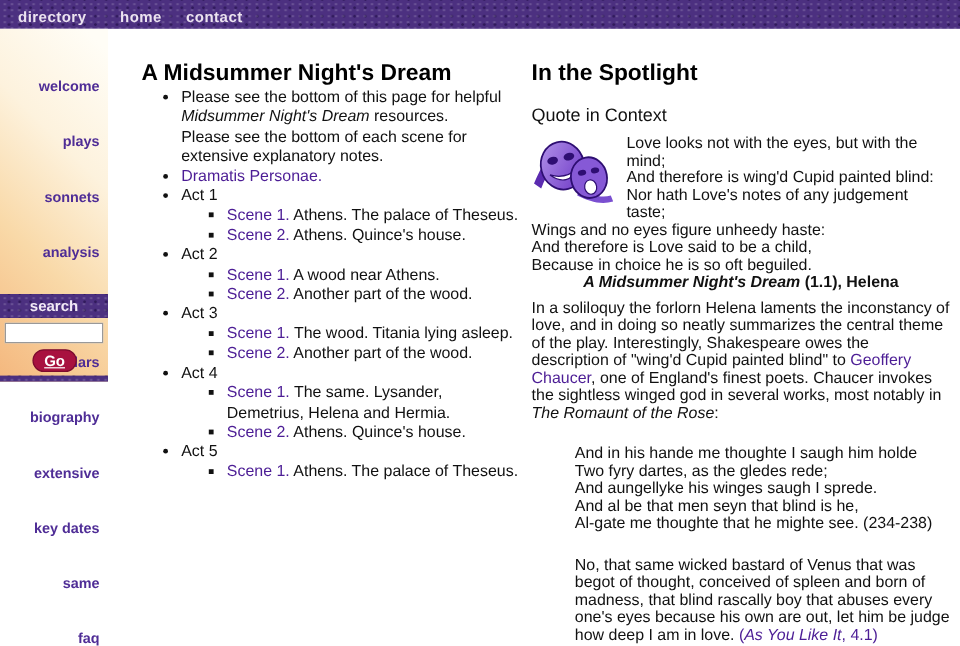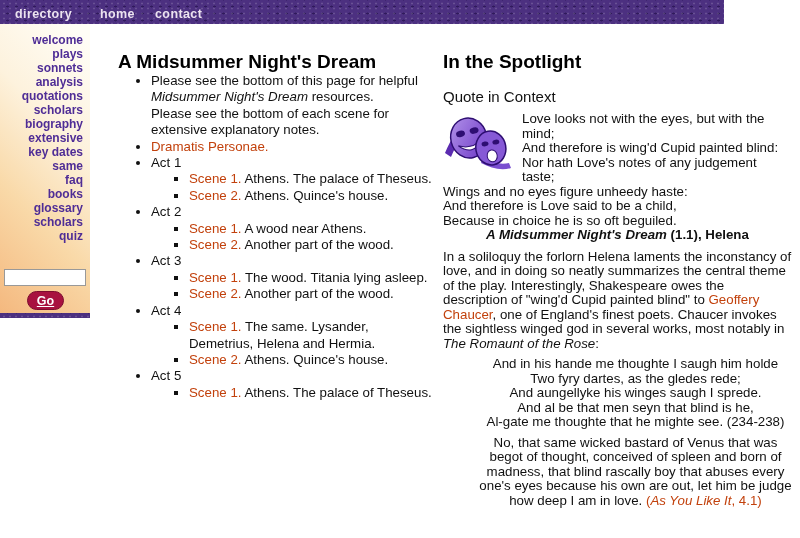--- a/index.html
+++ b/index.html
@@ -10,55 +10,55 @@
   }
   
   .ptex{
     background-color:#4c3080;
     background-image:
       radial-gradient(rgba(255,255,255,.16) 1px, rgba(255,255,255,0) 1.4px),
       radial-gradient(rgba(25,8,60,.55) 1px, rgba(25,8,60,0) 1.5px);
     background-size:6px 5px,9px 7px;
     background-position:1px 1px,3px 3px;
   }
-  .topnav{position:absolute;top:0;left:0;width:724px;height:24px;}
+  .topnav{position:absolute;top:0;left:0;width:800px;height:24px;}
   .nav-link{position:absolute;top:7px;font-size:12.5px;font-weight:bold;
     color:#ece3f0;letter-spacing:.4px;cursor:pointer;}
 
   .sidebar{position:absolute;left:0;top:24px;width:90px;height:294px;
     background:linear-gradient(45deg,#f4b77d 0%,#f9d9a8 35%,#fdf2dd 65%,#fffdf6 95%);}
   .side-links{position:absolute;top:9px;left:0;right:7px;text-align:right;}
-  .side-link{font-size:12px;font-weight:bold;color:#4f2d96;line-height:14px;cursor:pointer;}
+  .side-link{font-size:12px;font-weight:bold;color:#4f2d96;line-height:14px;cursor:pointer;margin-top:32px;}
   .search-head{position:absolute;top:221px;left:0;width:90px;height:20px;
     color:#f2eaf6;font-weight:bold;font-size:12.5px;text-align:center;line-height:20px;}
   .search-input{position:absolute;top:245px;left:4px;width:76px;height:15px;
     border:1px solid #999;background:#fff;font-size:11px;padding:0 2px;box-sizing:content-box;}
   .go-btn{position:absolute;top:267px;left:27px;width:37px;height:19px;
     background:#a8113f;border:1px solid #7c0c2e;border-radius:10px;
     color:#fff;font-size:12.5px;font-weight:bold;line-height:16px;text-align:center;
     cursor:pointer;font-family:inherit;padding:0;text-decoration:underline;}
   .side-bottom{position:absolute;top:289px;left:0;width:90px;height:5px;}
 
   h1{font-size:19px;font-weight:bold;color:#000;margin:6px 0 0 0;}
   .col-left{position:absolute;left:118px;top:45px;width:315px;}
   .col-right{position:absolute;left:443px;top:45px;width:349px;}
 
   .col-left ul{margin:0;padding-left:33px;list-style:disc;}
   .intro{margin-top:19px;font-size:13.3px;line-height:16.4px;}
   .toc{margin-top:10px;font-size:13.3px;line-height:16.4px;}
   .toc ul.scenes{list-style:square;padding-left:38px;margin:0;}
   .act-label{font-weight:normal;}
-  a.tlink{color:#c2410c;text-decoration:none;cursor:pointer;}
+  a.tlink{color:#4c1d95;text-decoration:none;cursor:pointer;}
 
   .subtitle{font-size:15px;margin-top:15px;color:#111;}
   .quote{margin-top:7px;font-size:13.3px;line-height:14.5px;}
   .masks{float:left;width:72px;height:57px;margin:1px 7px 1px 0;}
   .attrib{text-align:center;font-weight:bold;font-size:13.3px;line-height:14.5px;}
   .para{margin-top:7px;font-size:13.3px;line-height:14.5px;}
-  .bq{margin:6px 0 0 36px;font-size:13.3px;line-height:14.5px;text-align:center;}
+  .bq{margin:20px 0 0 36px;font-size:13.3px;line-height:14.5px;}
 </style>
 </head>
 <body>
 
 <div class="topnav ptex" id="topnav">
     <span class="nav-link" style="left: 15px;">directory</span>
     <span class="nav-link" style="left: 100px;">home</span>
     <span class="nav-link" style="left: 155px;">contact</span>
   </div>
 
@@ -73,20 +73,23 @@
       <div class="side-link">biography</div>
       <div class="side-link">extensive</div>
       <div class="side-link">key dates</div>
       <div class="side-link">same</div>
       <div class="side-link">faq</div>
       <div class="side-link">books</div>
       <div class="side-link">glossary</div>
       <div class="side-link">scholars</div>
       <div class="side-link">quiz</div>
     </div>
+  <div class="search-head ptex">
+    <span>search</span>
+  </div>
   <input class="search-input" type="text" value="" style="">
   <button class="go-btn">Go</button>
   <div class="side-bottom ptex"></div>
 </div>
 
 <div class="col-left">
   <h1>A Midsummer Night's Dream</h1>
   <ul class="intro">
     <li id="introLi"><span>Please see the bottom of this page for helpful </span><span style="font-style: italic;">Midsummer Night's Dream</span><span> resources.</span><br><span>Please see the bottom of each scene for extensive explanatory notes.</span></li>
   </ul>

